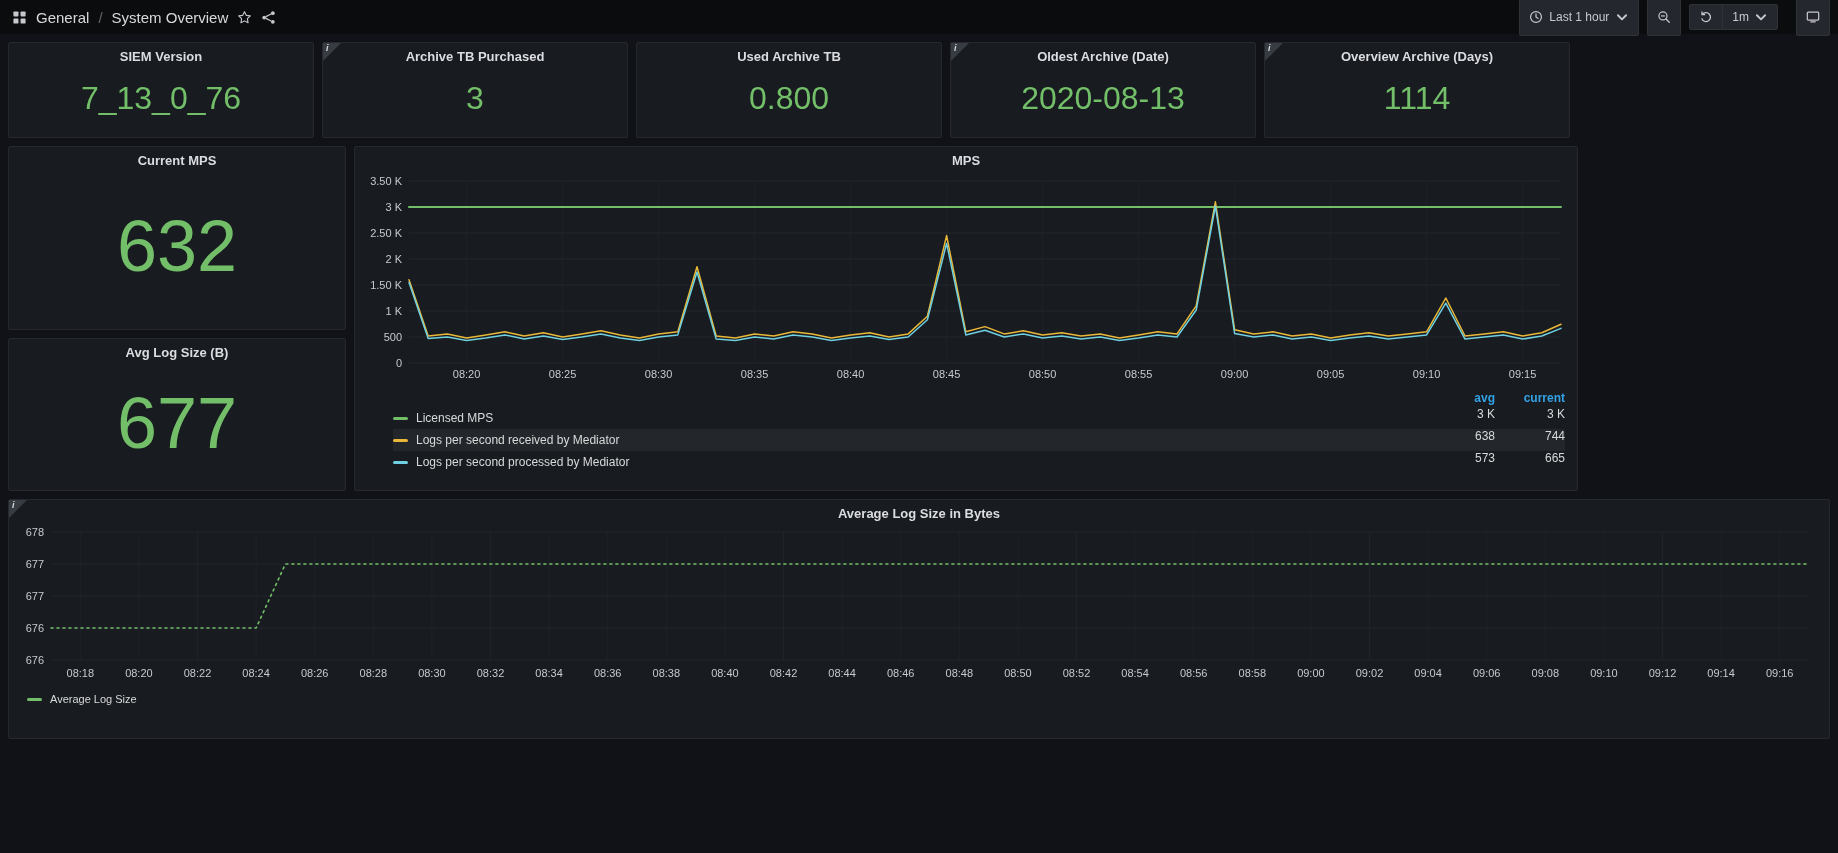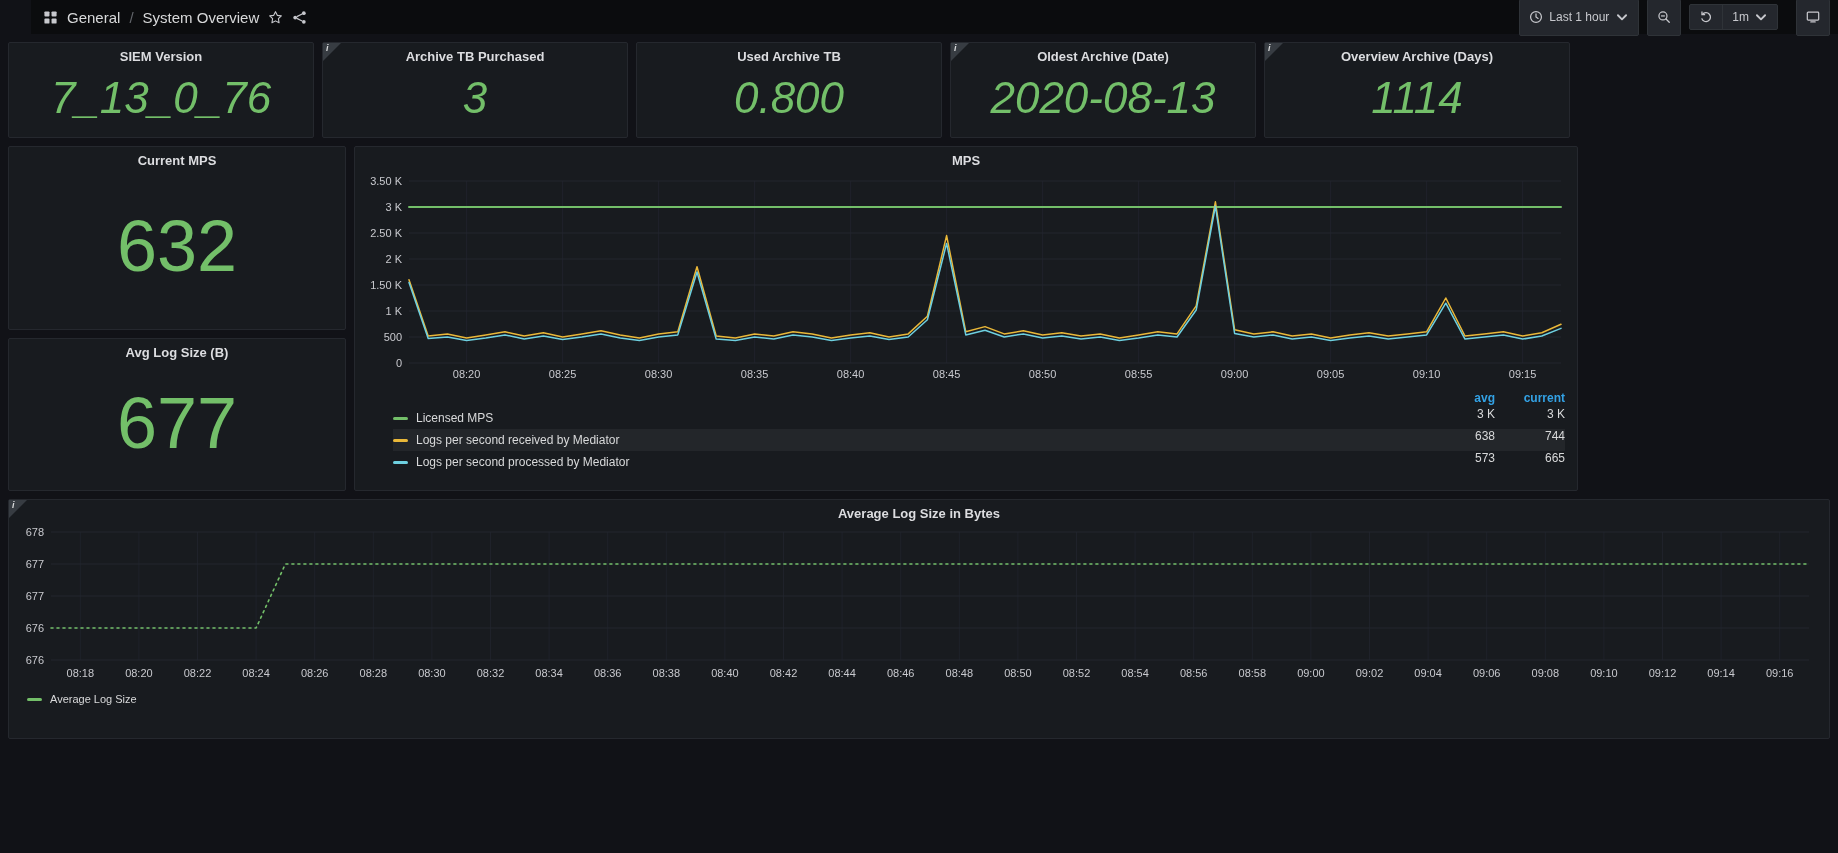--- a/index.html
+++ b/index.html
@@ -1,21 +1,21 @@
 <!DOCTYPE html>
 <html><head>
 <meta charset="utf-8">
 <style>
   * { margin:0; padding:0; box-sizing:border-box; }
   html,body { width:1838px; height:853px; overflow:hidden; background:#111217;
     font-family:"Liberation Sans","DejaVu Sans",sans-serif; }
 
   
   .navbar { height:34px; background:#0b0c0e; display:flex; align-items:center;
-    justify-content:space-between; padding:0 8px 0 12px;margin-left:31px; }
+    justify-content:space-between; padding:0 8px 0 12px; }
   .nav-left { display:flex; align-items:center; gap:9px; }
   .nav-right { display:flex; align-items:center; gap:8px; }
   .crumb { font-size:15px; color:#d8d9da; font-weight:500; cursor:pointer; }
   .crumb-sep { color:#62656b; font-size:15px; }
   .nav-icon { color:#c7c8cd; display:flex; align-items:center; cursor:pointer; }
   .nav-icon svg { width:15px; height:15px; }
   .nav-btn { display:flex; align-items:center; gap:6px; height:37px; padding:14px 9px;
     background:#24272d; border:1px solid #2f3338; border-radius:2px; color:#c7c8cd;
     font-size:12px; font-weight:500; cursor:pointer; font-family:inherit; }
   .nav-btn svg { width:14px; height:14px; }
@@ -36,21 +36,21 @@
   .row3 { height:240px; }
   .panel { background:#181b1f; border:1px solid #25282e; border-radius:2px;
     position:relative; }
   .panel-title { height:26px; display:flex; align-items:center; justify-content:center;
     font-size:13px; font-weight:600; color:#dcdde0; cursor:pointer; }
 
   .stat { width:306px; display:flex; flex-direction:column; }
   .stat .panel-title { margin-top:2px; height:22px; }
   .stat-value { flex:1; display:flex; align-items:center; justify-content:center;
     color:#73bf69; font-weight:500; line-height:1; padding-bottom:8px; }
-  .row1 .stat-value { font-size:44px;font-style:italic; }
+  .row1 .stat-value { font-size:32px; }
   .side-col { width:338px; display:flex; flex-direction:column; gap:8px; }
   .side-top { height:184px; }
   .side-bottom { flex:1; }
   .side-col .stat { width:100%; }
   .side-col .stat-value { font-size:72px; }
 
   .chart-panel { padding:0 8px 6px 8px; }
   .mps-panel { width:1224px; }
   .avg-panel { width:1822px; }
 

